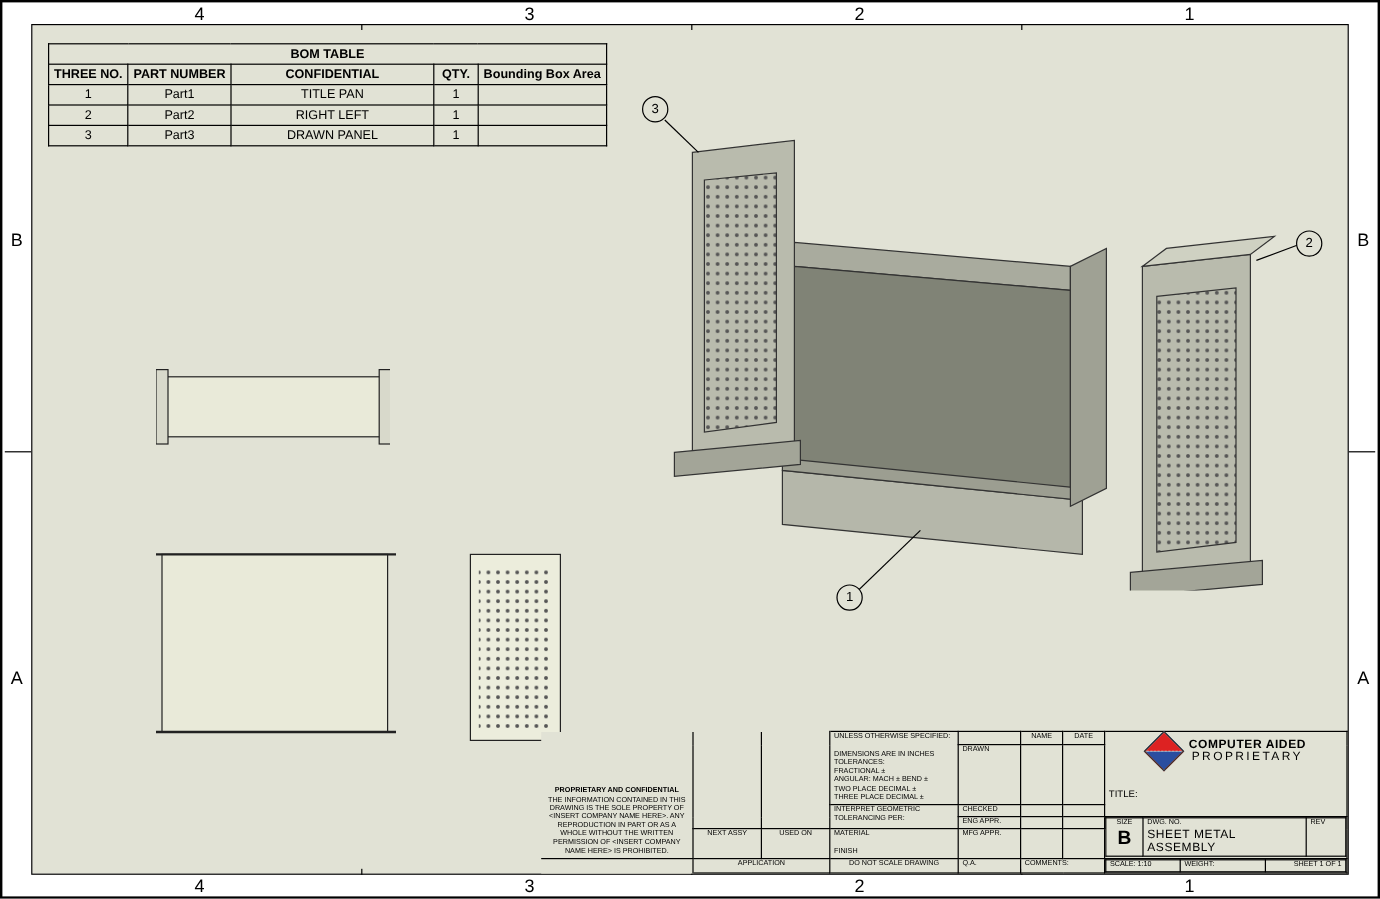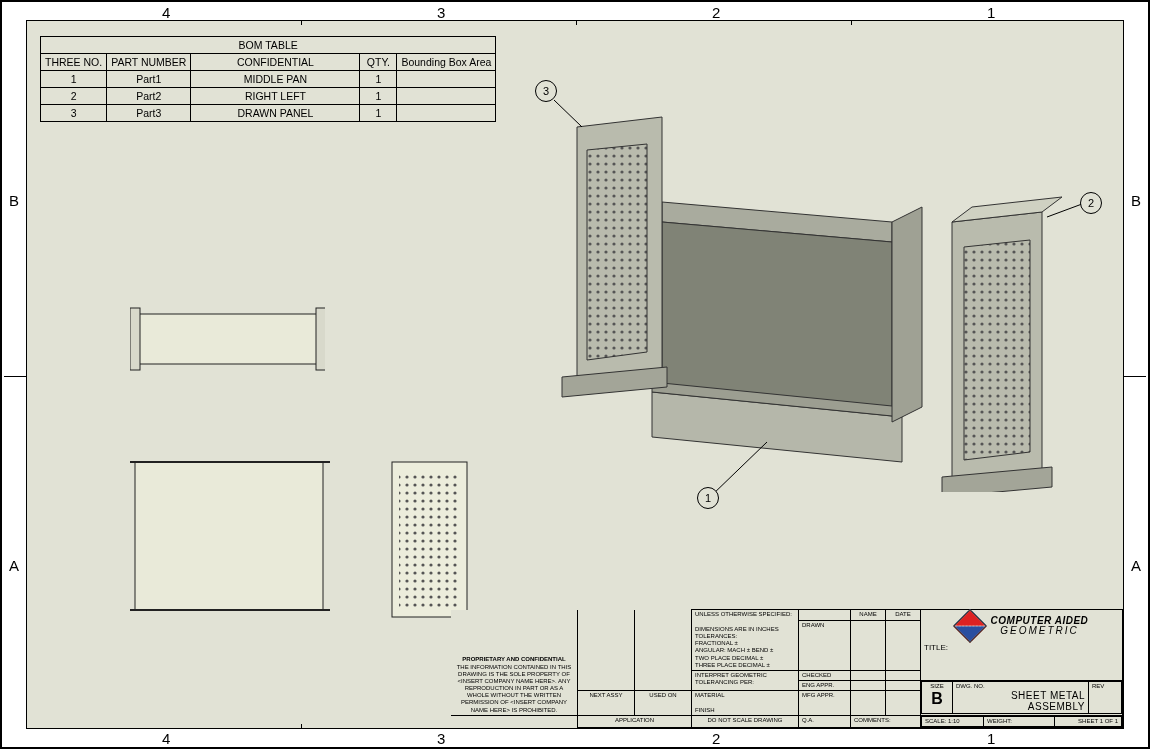--- a/index.html
+++ b/index.html
@@ -49,21 +49,21 @@
     font-size: 10.5px;
     background: #e1e2d5;
   }
   .bom th, .bom td {
     border: 1px solid #000;
     padding: 2px 4px;
     text-align: center;
     white-space: nowrap;
   }
   .bom .hdr td {
-    font-weight: 400;
+    font-weight: 700;
   }
 
   
   .balloon {
     position: absolute;
     width: 20px; height: 20px;
     border: 1px solid #000;
     border-radius: 50%;
     background: #e1e2d5;
     text-align: center;
@@ -80,41 +80,40 @@
   .titleblock table {
     border-collapse: collapse;
   }
   .titleblock td {
     border: 1px solid #000;
     padding: 1px 3px;
     vertical-align: top;
     background: #e1e2d5;
   }
   .tb-small { font-size: 6px; line-height: 1.2; }
-  .tb-dwg { font-size: 10px; letter-spacing: .5px; text-align: right; }
+  .tb-dwg { font-size: 10px; letter-spacing: .5px; }
   .tb-sizeB { font-size: 16px; font-weight: bold; text-align:center;}
   .logo {
     display:inline-block;
   }
   .logoshape {
     display:inline-block;
     width:22px;height:22px;
     transform: rotate(45deg);
     background:
       linear-gradient(135deg,#d22 0 50%, transparent 50%),
       linear-gradient(-45deg,#2a4ea0 0 50%, transparent 50%);
     border:1px solid #333;
     margin:3px;
     vertical-align:middle;
   }
   .logotxt {
     display:inline-block; vertical-align:middle;
     font-size:10px; line-height:1; letter-spacing:.5px;
     margin-left:4px;
-    font-style:italic;
   }
   .logotxt .l1 { font-weight:bold; }
 </style>
 </head>
 <body>
 
 <div class="sheet">
   <div class="paper"></div>
   <div class="inner-border"></div>
 
@@ -149,21 +148,21 @@
     <tr class="hdr">
       <td style="width:55px">THREE NO.</td>
       <td style="width:75px">PART NUMBER</td>
       <td style="width:160px">CONFIDENTIAL</td>
       <td style="width:28px">QTY.</td>
       <td style="width:55px">Bounding Box Area</td>
     </tr>
     <tr>
           <td>1</td>
           <td>Part1</td>
-          <td>MIDDLE PAN</td>
+          <td>TITLE PAN</td>
           <td>1</td>
           <td></td>
         </tr>
     <tr>
           <td>2</td>
           <td>Part2</td>
           <td>RIGHT LEFT</td>
           <td>1</td>
           <td></td>
         </tr>
@@ -253,24 +252,24 @@
           <span>THREE PLACE DECIMAL  ±</span>
         </td>
         <td class="tb-small" style="width:45px;height:8px"></td>
         <td class="tb-small" style="width:28px;text-align:center">NAME</td>
         <td class="tb-small" style="width:28px;text-align:center">DATE</td>
         <td rowspan="3" style="width:195px;text-align:center">
           <div class="logo">
             <span class="logoshape"></span>
             <span class="logotxt">
               <span class="l1">COMPUTER AIDED</span><br>
-              <span style="letter-spacing:2px">GEOMETRIC</span>
+              <span style="letter-spacing:2px">PROPRIETARY</span>
             </span>
           </div>
-          <div style="text-align:left;font-size:8px;margin-top:2px">TITLE:</div>
+          <div style="text-align:left;font-size:8px;margin-top:16px">TITLE:</div>
         </td>
       </tr>
       <tr>
         <td class="tb-small">DRAWN</td>
             <td></td>
             <td></td>
       </tr>
       <tr>
         <td class="tb-small" rowspan="2">
           <span>INTERPRET GEOMETRIC</span><br>

